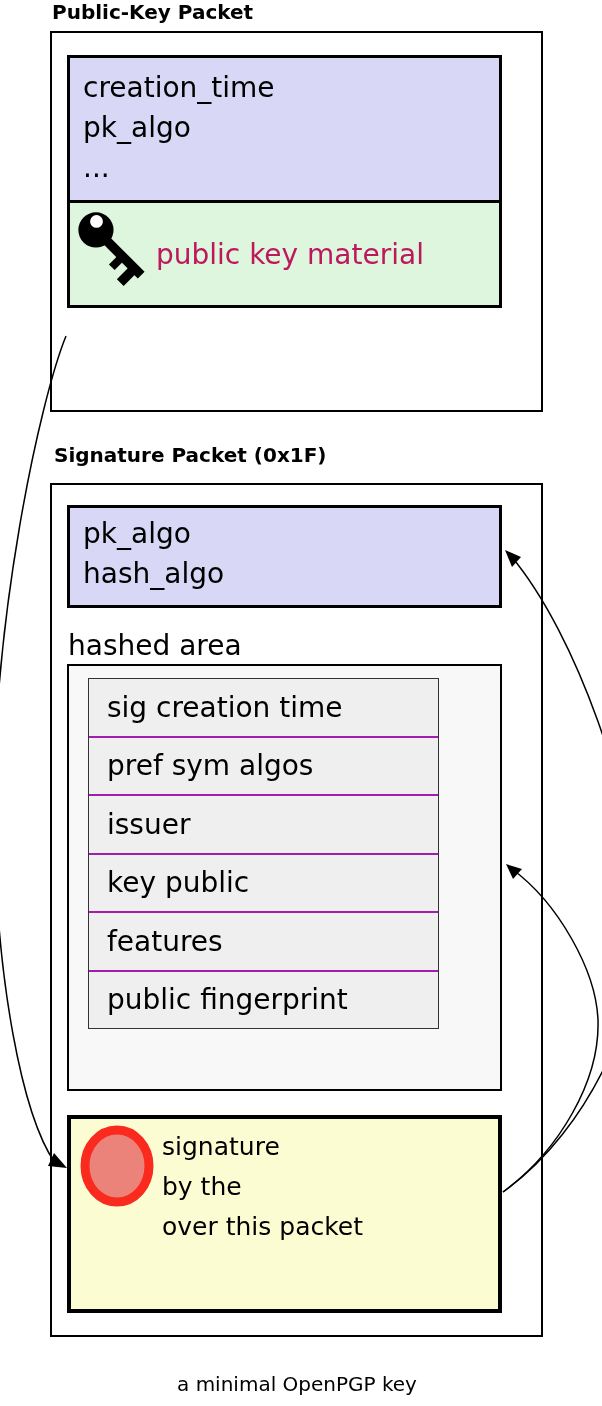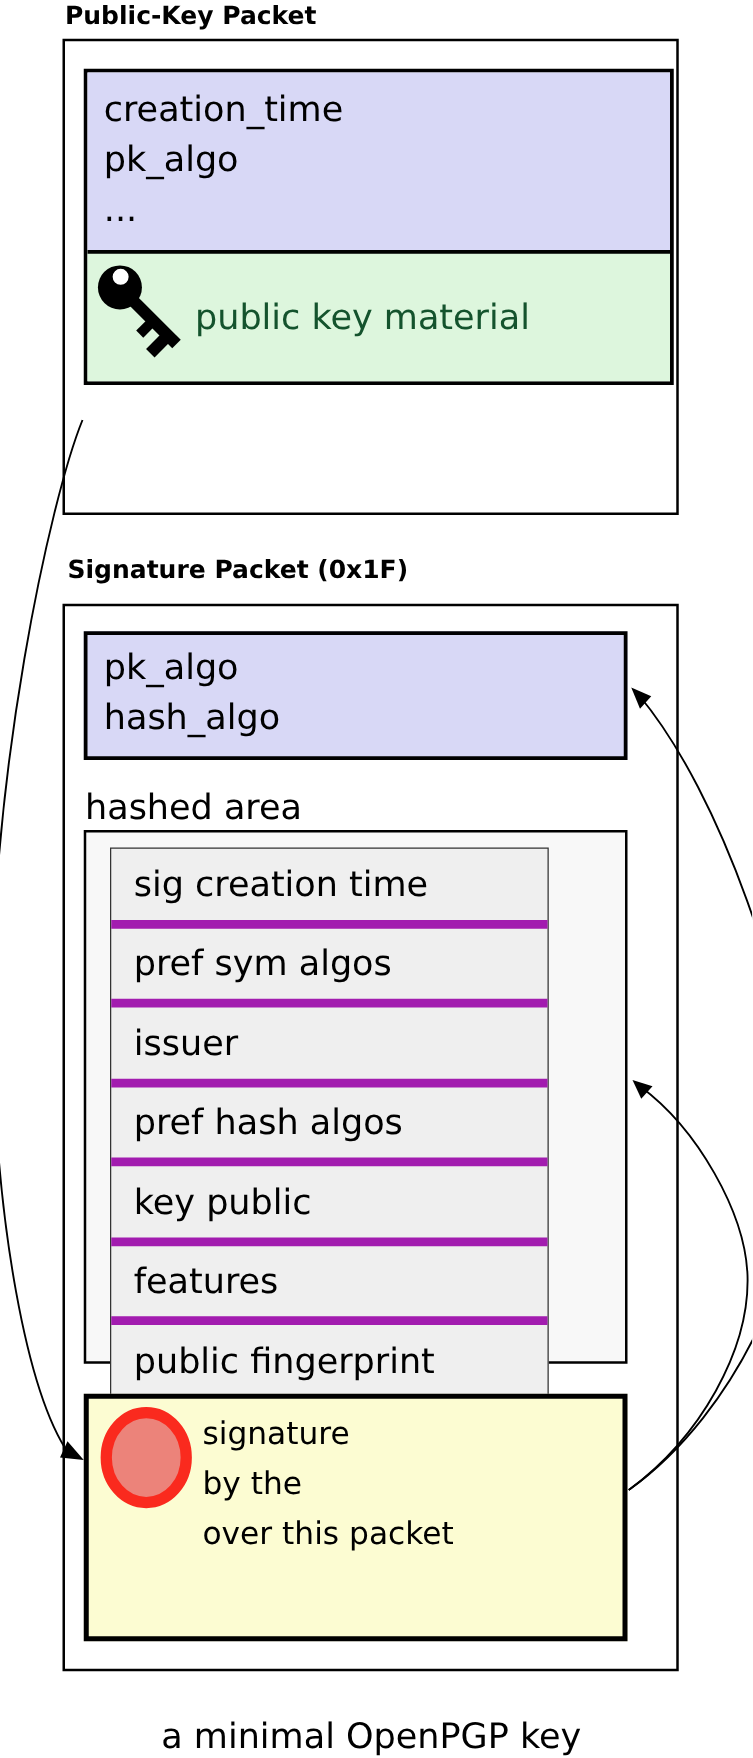--- a/index.html
+++ b/index.html
@@ -9,45 +9,45 @@
   }
   .abs{position:absolute;box-sizing:border-box;}
   .title{font-weight:bold;font-size:20px;letter-spacing:0px;white-space:nowrap;}
   .packet-box{border:2px solid #000;background:#fff;}
   .stack{border:3px solid #000;background:#fff;}
   .cell-header{background:#d8d8f6;padding:10px 0 0 13px;font-size:28px;line-height:40px;}
   .cell-header .ln{display:block;white-space:nowrap;}
   .cell-green{background:#ddf6dd;border-top:3px solid #000;position:relative;}
   .cell-green .mat-label{
     position:absolute;left:86px;top:50%;transform:translateY(-50%);
-    color:#14532d;font-size:28px;white-space:nowrap;text-align:center;
+    color:#be185d;font-size:28px;white-space:nowrap;text-align:center;
   }
   .hashed-label{font-size:28px;white-space:nowrap;}
   .hashed-box{border:2px solid #000;background:#f8f8f8;}
   .subtable{border:1px solid #333;background:#efefef;}
-  .sprow{height:56.5px;border-bottom:7px solid #a21caf;display:flex;align-items:center;
+  .sprow{height:56.5px;border-bottom:2px solid #a21caf;display:flex;align-items:center;
          padding-left:18px;font-size:28px;white-space:nowrap;}
   .sprow:last-child{border-bottom:none;}
   .sig-box{border:4px solid #000;background:#fcfcd2;}
   .sig-text{font-size:25px;line-height:40px;}
   .sig-text .ln{display:block;white-space:nowrap;}
-  .caption{font-size:28px;text-align:center;width:594px;}
+  .caption{font-size:20px;text-align:center;width:594px;}
   svg.overlay{position:absolute;left:0;top:0;pointer-events:none;z-index:6;}
   .icon-svg{display:block;}
 </style>
 </head>
 <body>
 
 <div id="canvas">
 
   <div class="abs title" style="left:52px;top:0px;">Public-Key Packet</div>
 
   <div class="abs packet-box" style="left:50px;top:31px;width:493px;height:381px;"></div>
 
-  <div class="abs stack" style="left:67px;top:55px;width:472px;">
+  <div class="abs stack" style="left:67px;top:55px;width:435px;">
     <div class="cell-header" style="height:132px;">
       <span class="ln">creation_time</span>
       <span class="ln">pk_algo</span>
       <span class="ln">...</span>
     </div>
     <div class="cell-green" style="height:102px;">
       <span class="abs" style="left:6px;top:7px;">
         <svg class="icon-svg" width="80" height="92" viewBox="0 0 100 115">
           <g transform="rotate(45 32 32)">
             <circle cx="22" cy="32" r="22" fill="#000"></circle>
@@ -79,23 +79,20 @@
     <div class="sprow">
       <span>sig creation time</span>
     </div>
     <div class="sprow">
       <span>pref sym algos</span>
     </div>
     <div class="sprow">
       <span>issuer</span>
     </div>
     <div class="sprow">
-      <span>pref hash algos</span>
-    </div>
-    <div class="sprow">
       <span>key public</span>
     </div>
     <div class="sprow">
       <span>features</span>
     </div>
     <div class="sprow">
       <span>public fingerprint</span>
     </div>
   </div>
 

